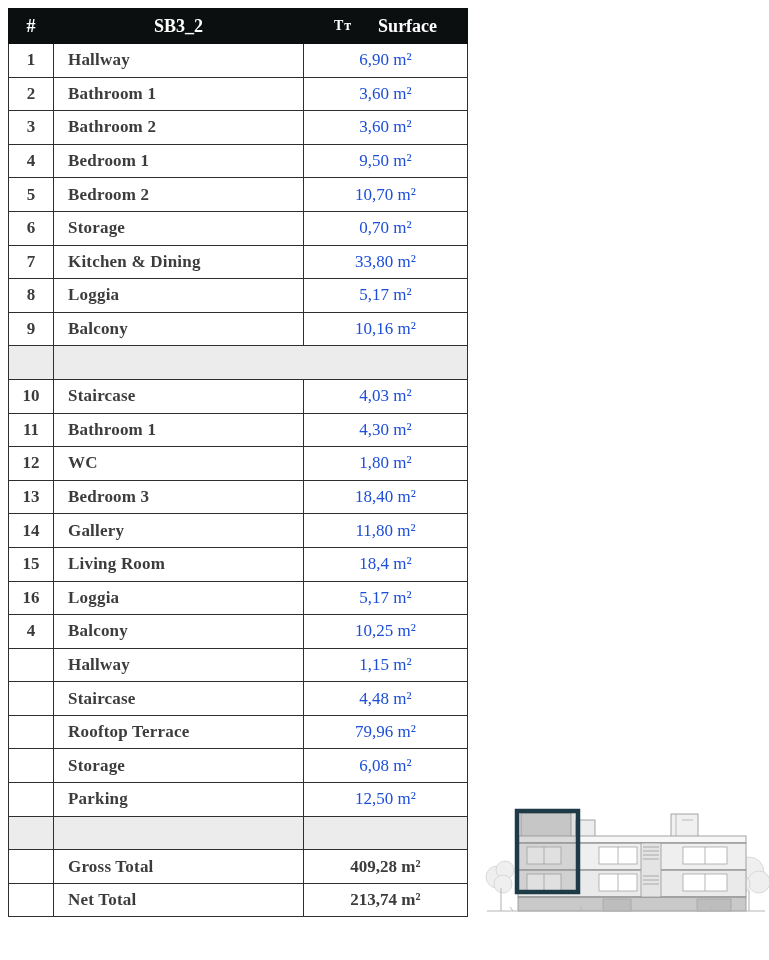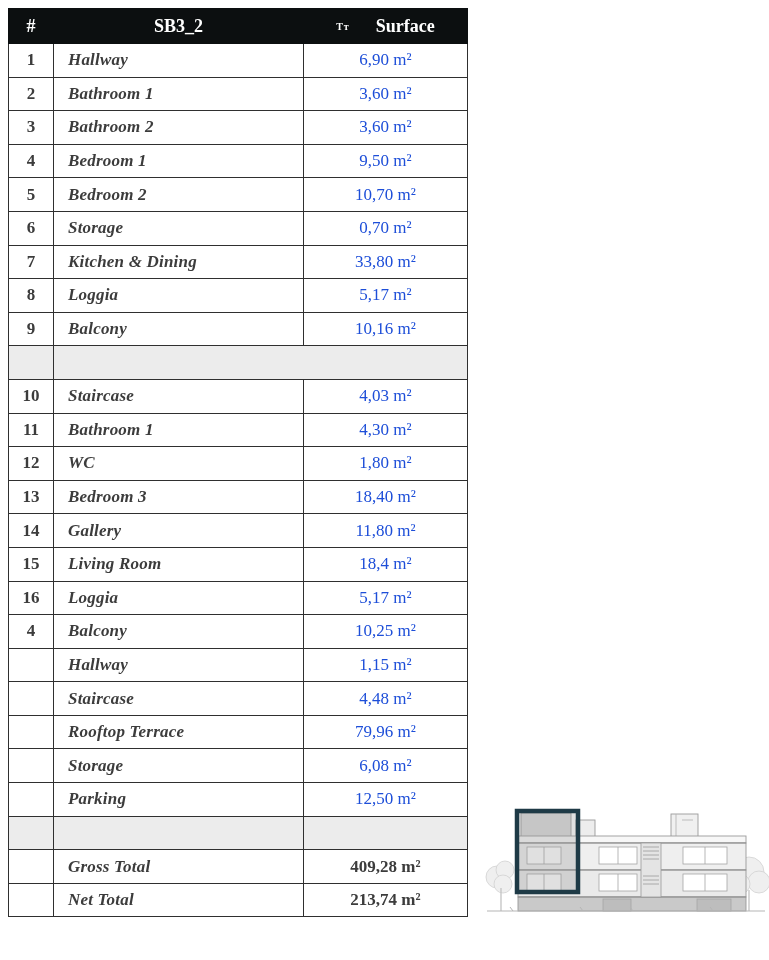--- a/index.html
+++ b/index.html
@@ -17,27 +17,27 @@
   .surface-table td{
     border:1.5px solid #2f2f2f;height:33.6px;padding:0;
     font-size:17px;color:#3c3c3c;box-sizing:border-box;
     vertical-align:middle;background:#ffffff;
   }
   tr.head td{
     background:#0c0f10;color:#ffffff;border-color:#0c0f10;
     font-weight:bold;font-size:18px;height:35px;
   }
   td.num{text-align:center;font-weight:bold;}
-  td.name{text-align:left;padding-left:14px;font-weight:bold;letter-spacing:.2px;font-style:italic;}
+  td.name{text-align:left;padding-left:14px;font-weight:bold;letter-spacing:.2px;}
   td.surf{text-align:center;color:#1d4ed8;}
   tr.total td.surf{font-weight:bold;color:#3c3c3c;}
   tr.sep td{background:#ececec;}
   td.surf-head{padding:0;}
   .surf-head-inner{display:flex;align-items:center;justify-content:center;gap:26px;}
-  .type-icon{font-size:10px;font-weight:bold;letter-spacing:1px;}
+  .type-icon{font-size:14px;font-weight:bold;letter-spacing:1px;}
   .elevation{position:absolute;left:483px;top:780px;width:286px;height:172px;}
 </style>
 </head>
 <body>
 
 <table class="surface-table">
   <colgroup>
       <col class="c-num">
       <col class="c-name">
       <col class="c-surf">

